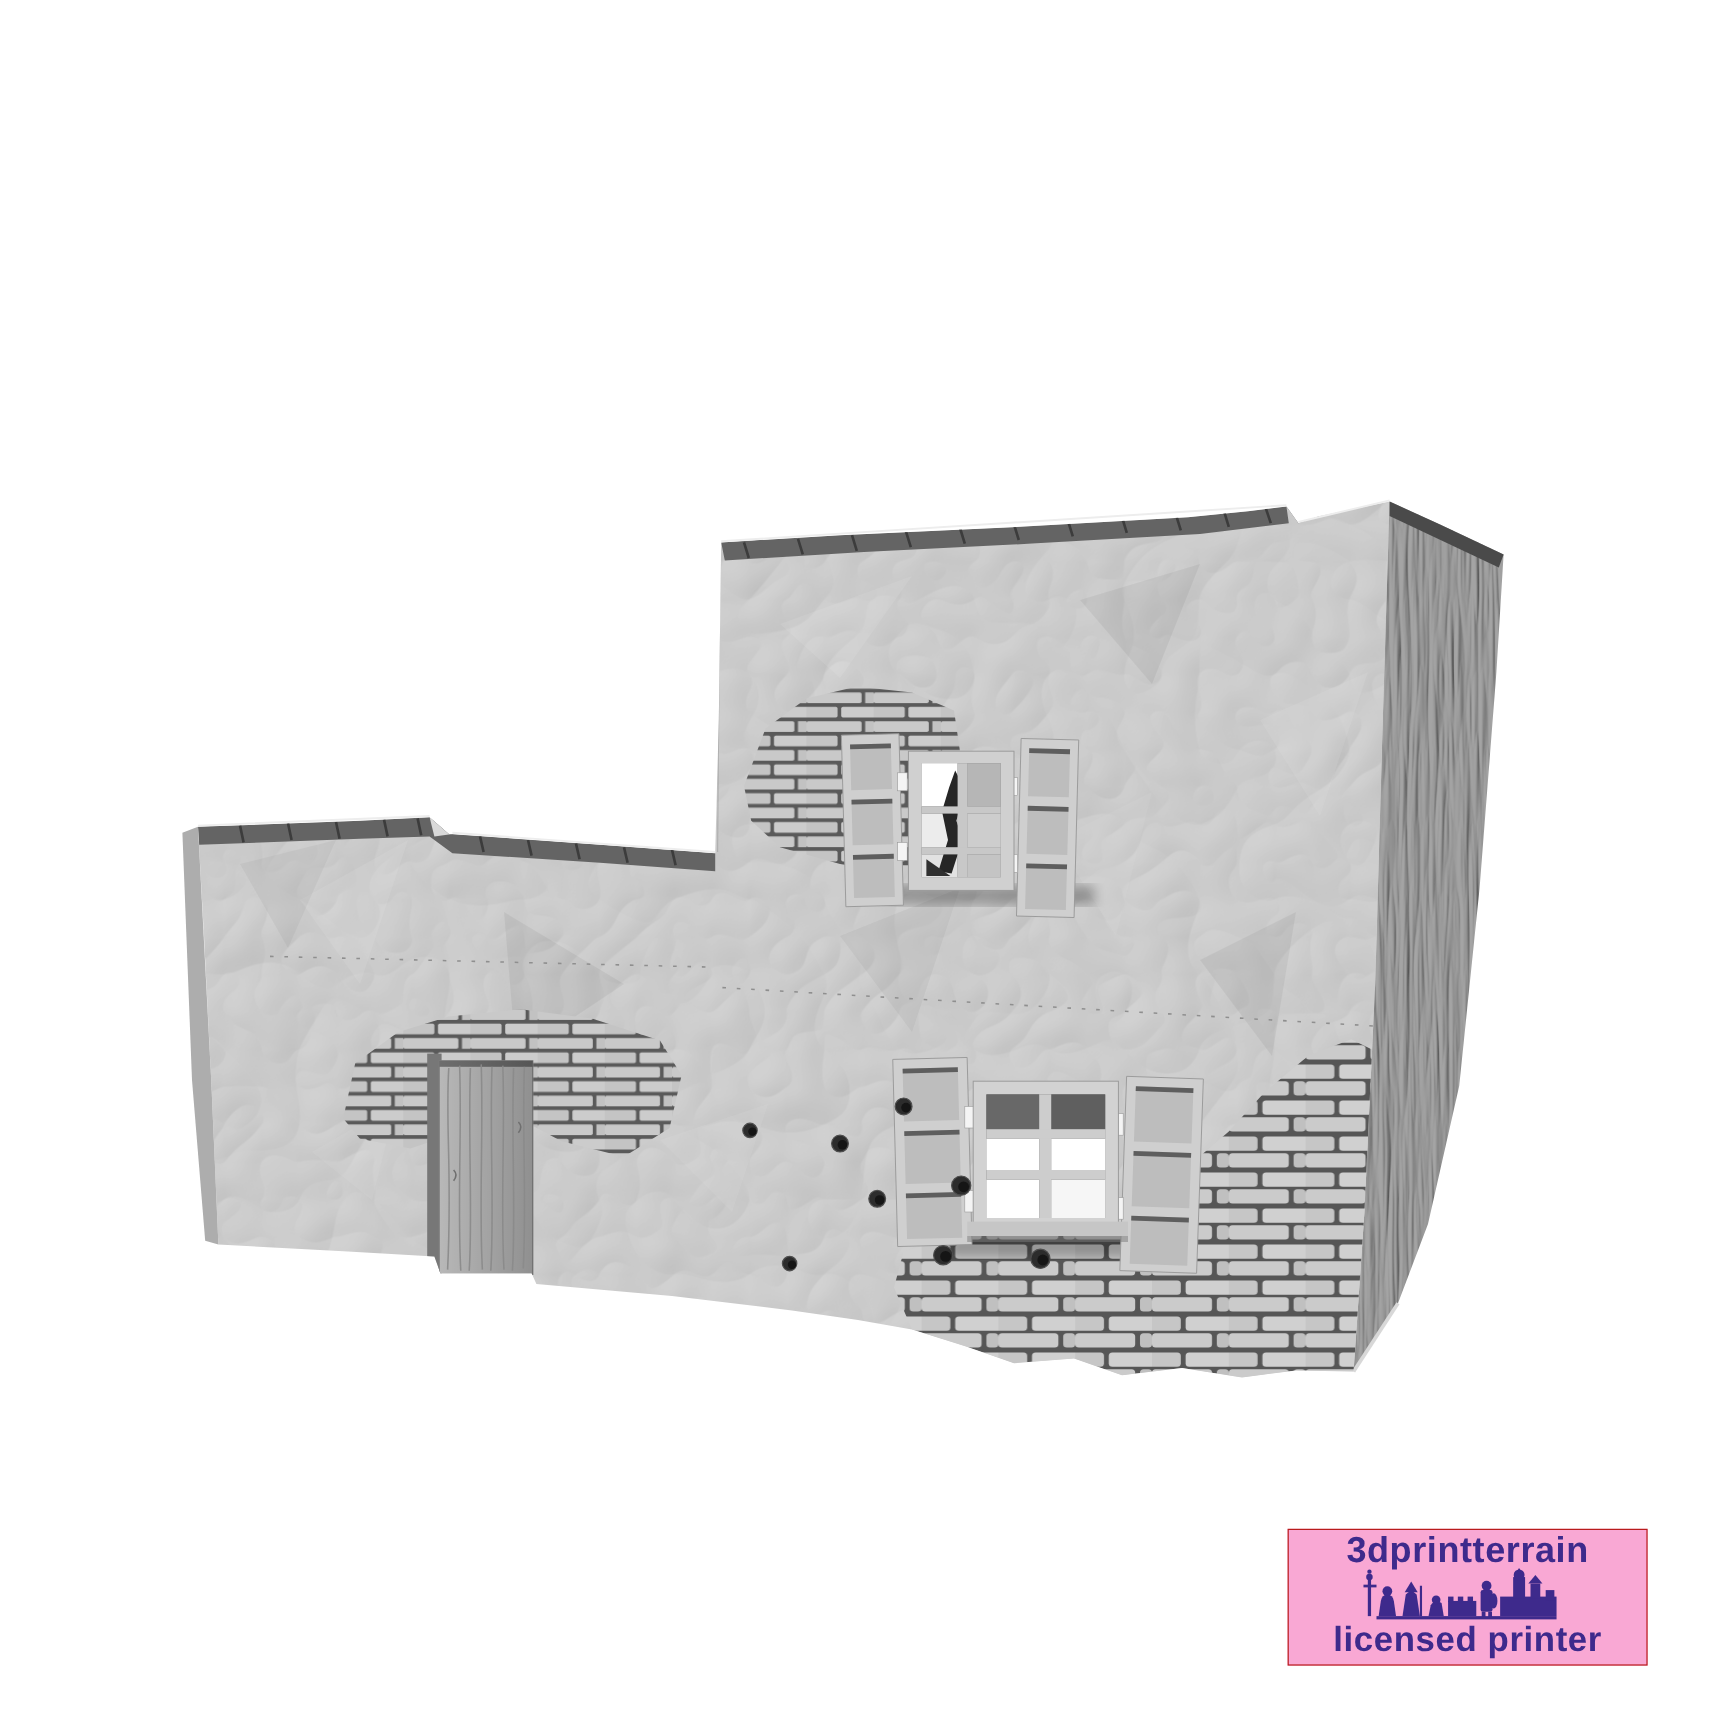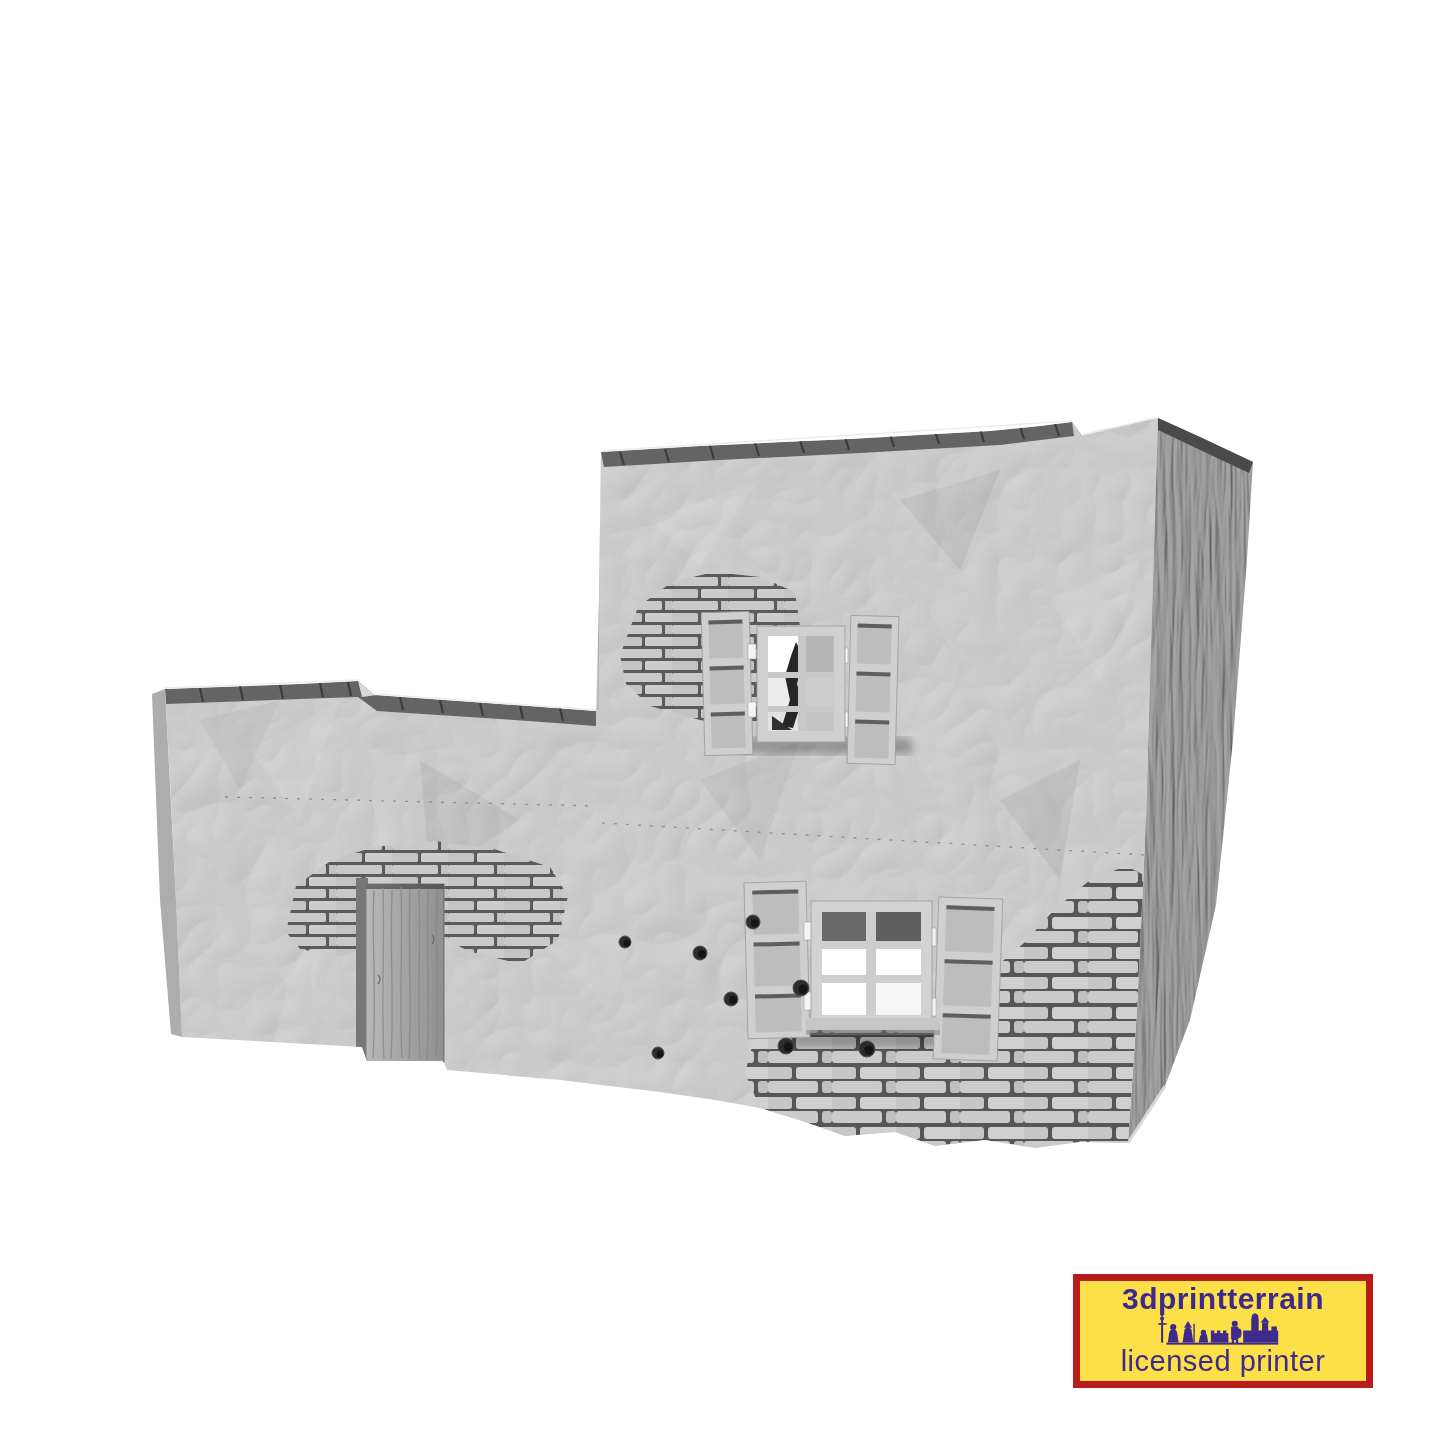--- a/index.html
+++ b/index.html
@@ -1,23 +1,23 @@
 <!DOCTYPE html>
 <html><head>
 <meta charset="utf-8">
 <style>
   html,body{margin:0;padding:0;background:#ffffff;}
   .stage{position:relative;width:1445px;height:1445px;background:#ffffff;overflow:hidden;
          font-family:"Liberation Sans",sans-serif;}
   svg.scene{position:absolute;left:0;top:0;display:block;}
-  .logo{position:absolute;left:1073px;top:1274px;width:300px;height:114px;background:#fde047;
-        border:7px solid #b91c1c;box-sizing:border-box;display:flex;flex-direction:column;
+  .logo{position:absolute;left:1073px;top:1274px;width:300px;height:114px;background:#f9a8d4;
+        border:1px solid #b91c1c;box-sizing:border-box;display:flex;flex-direction:column;
         align-items:center;justify-content:center;padding:3px 4px 5px 4px;}
   .logo .t1{font-weight:bold;font-size:30px;line-height:1;color:#3e2a8c;letter-spacing:0.5px;white-space:nowrap;}
-  .logo .t2{font-weight:normal;font-size:29px;line-height:1;color:#3e2a8c;letter-spacing:0.5px;white-space:nowrap;}
+  .logo .t2{font-weight:bold;font-size:29px;line-height:1;color:#3e2a8c;letter-spacing:0.5px;white-space:nowrap;}
   .logo svg{display:block;margin:-1px 0;}
 </style>
 </head>
 <body>
 
 <div class="stage">
 
 <svg class="scene" width="1445" height="1445" viewBox="0 0 1445 1445">
   <defs>
     <filter id="facetLight" x="-5%" y="-5%" width="110%" height="110%">

